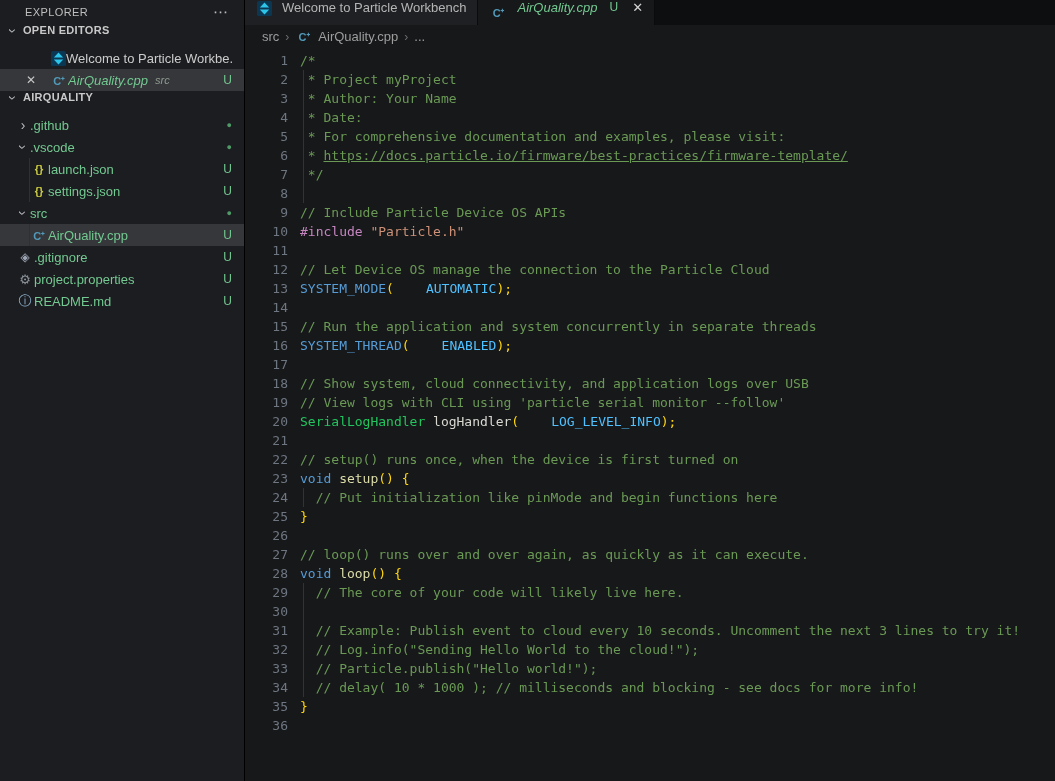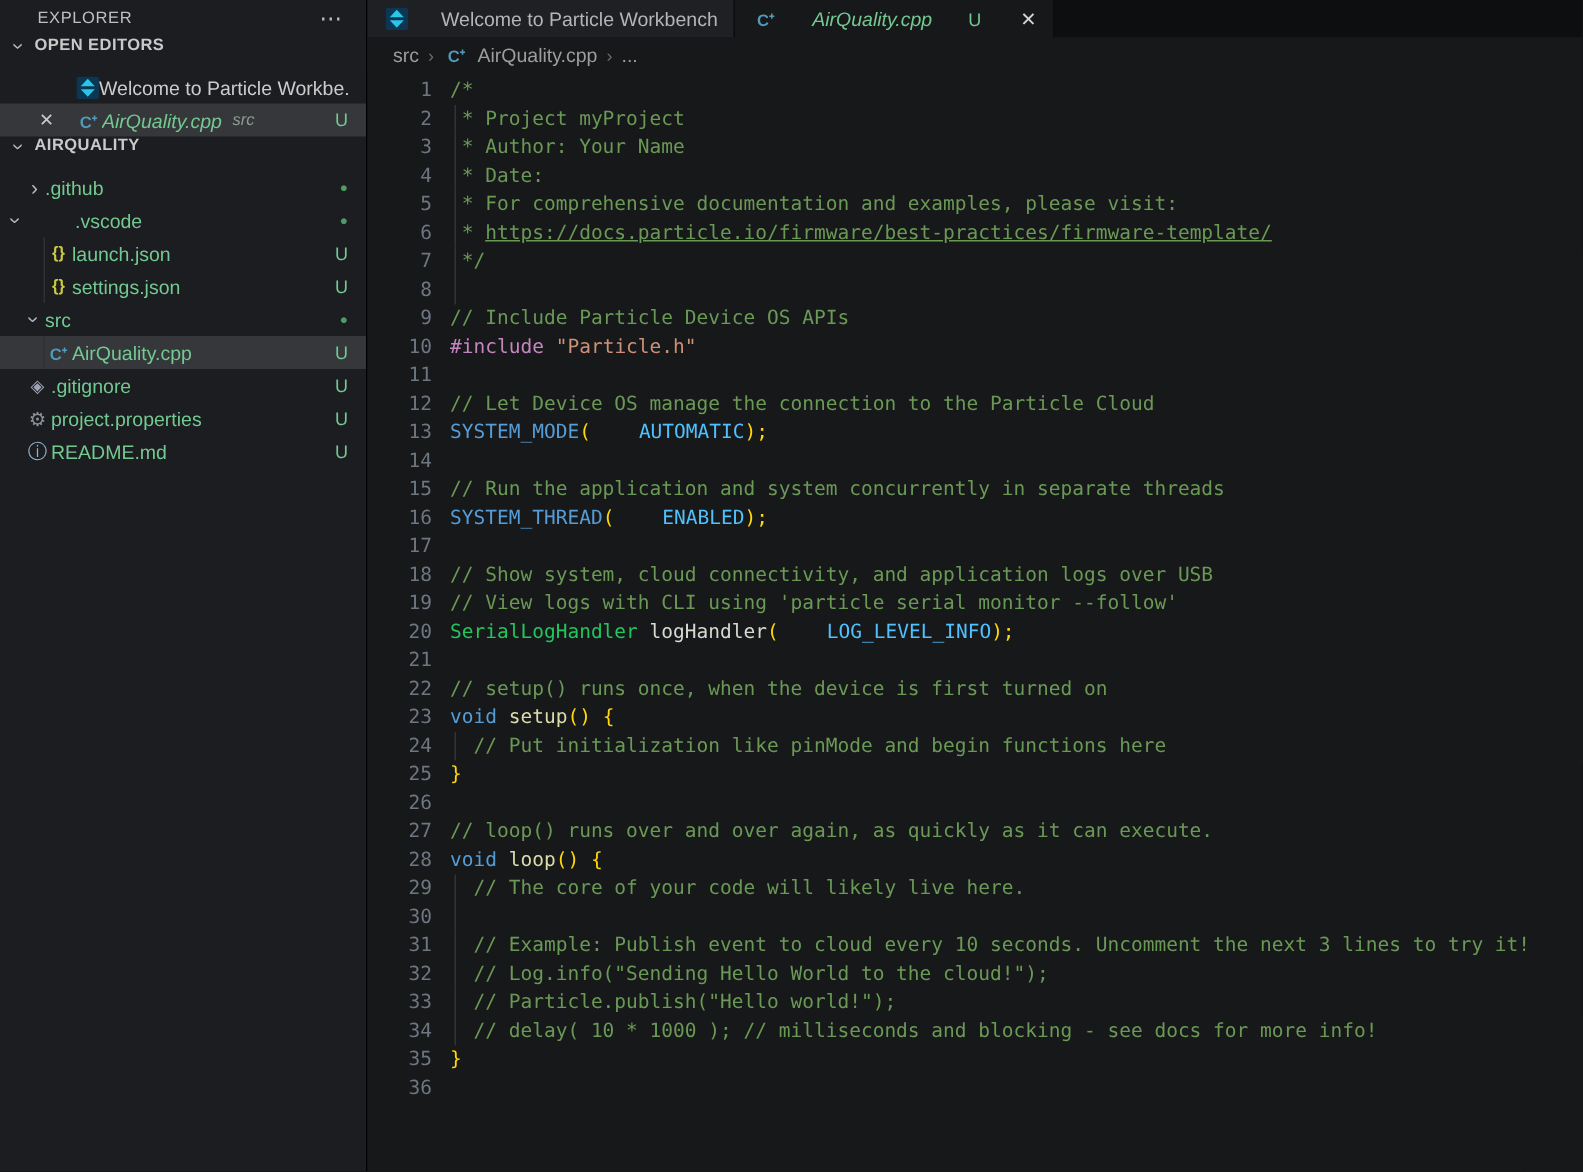--- a/index.html
+++ b/index.html
@@ -35,21 +35,21 @@
   .ic-cpp { color:#519aba; font-size:11px; font-weight:bold; font-style:normal; }
   .ic-json { color:#cbcb41; font-size:11px; font-weight:bold; }
   .ic-git { color:#9da5b4; font-size:12px; }
   .ic-gear { color:#8a9199; font-size:13px; }
   .ic-info { color:#8fb3d1; font-size:13px; }
   .tguide { position:absolute; left:29px; top:0; height:100%; border-left:1px solid #2e3033; }
 
   
   .editor-area { flex:1; display:flex; flex-direction:column; background:#17181a; min-width:0; }
   .tabbar { height:25px; flex:none; background:#0d0e10; display:flex; align-items:stretch; }
-  .tab { display:flex; align-items:center; gap:22px; padding:0 11px; font-size:13px;
+  .tab { display:flex; gap:10px; padding:0 11px; font-size:13px;
          color:#b5b5b5; border-right:1px solid #0a0b0c; cursor:pointer; white-space:nowrap; }
   .tab.inactive { background:#1e2023; }
   .tab.active { background:#17181a; }
   .tab.active .tab-label { color:#73c991; }
   .tab-badge { color:#73c991; font-size:12px; margin-left:2px; }
   .tab-close { color:#d4d4d4; font-size:13px; margin-left:4px; cursor:pointer; }
   .breadcrumb { height:23px; flex:none; display:flex; align-items:center; gap:6px;
                 padding-left:17px; font-size:13px; color:#9d9d9d; background:#17181a; }
   .bc-sep { color:#6e6e6e; font-size:12px; }
   .bc-seg { display:flex; align-items:center; gap:5px; cursor:pointer; }
@@ -118,21 +118,21 @@
       <span class="chev exp">›</span>
       <span>AIRQUALITY</span>
     </div>
     <div id="file-tree">
         <div class="row" style="padding-left: 16px;">
           <span class="chev">›</span>
           <span class="label">.github</span>
           <span class="spacer"></span>
           <span class="badge-dot">●</span>
         </div>
-        <div class="row" style="padding-left: 4px; gap: 32px;">
+        <div class="row" style="padding-left: 16px;">
           <span class="chev exp">›</span>
           <span class="label">.vscode</span>
           <span class="spacer"></span>
           <span class="badge-dot">●</span>
         </div>
         <div class="row" style="padding-left: 30px;">
           <span class="tguide"></span>
           <span class="ic ic-json">{}</span>
           <span class="label">launch.json</span>
           <span class="spacer"></span>

